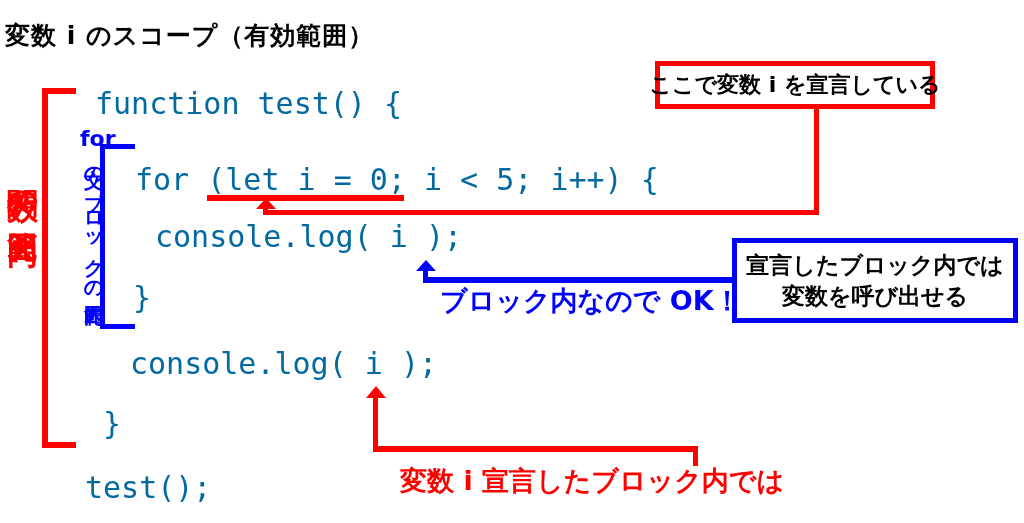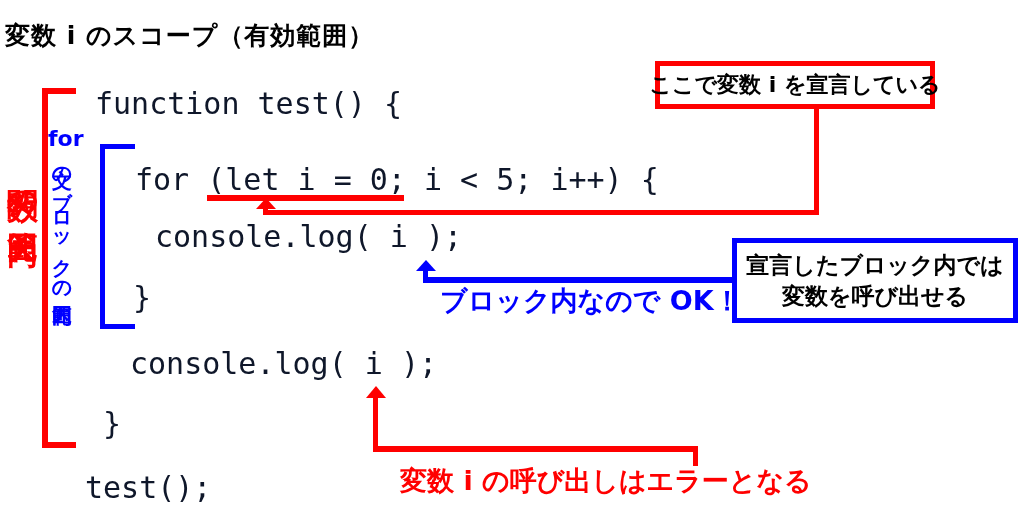--- a/index.html
+++ b/index.html
@@ -18,21 +18,21 @@
   .abs { position: absolute; }
 
   
   .title {
     left: 5px; top: 3px;
     font-size: 25px; font-weight: bold; color: #000000;
     letter-spacing: 1px; white-space: nowrap;
   }
   .code {
     font-family: "DejaVu Sans Mono", "Liberation Mono", monospace;
-    font-size: 30px; color: #0f172a; white-space: pre;
+    font-size: 30px; color: #0369a1; white-space: pre;
     line-height: 40px;
   }
   .code-fn-open   { left: 95px;  top: 68px;  }
   .code-for       { left: 135px; top: 144px; }
   .code-log-in    { left: 155px; top: 201px; }
   .code-for-close { left: 133px; top: 262px; }
   .code-log-out   { left: 130px; top: 328px; }
   .code-fn-close  { left: 103px; top: 388px; }
   .code-call      { left: 85px;  top: 452px; }
 
@@ -46,21 +46,21 @@
     left: 2px; top: 150px;
     writing-mode: vertical-rl; text-orientation: upright;
     font-size: 31px; font-weight: bold; color: #ff0000;
     letter-spacing: 2px;
   }
 
   
   .for-bracket-v  { left: 100px; top: 128px; width: 5px;  height: 185px; }
   .for-bracket-t  { left: 100px; top: 128px; width: 35px; height: 5px; }
   .for-bracket-b  { left: 100px; top: 308px; width: 35px; height: 5px; }
-  .for-scope-label { left: 48px; top: 110px; width: 30px; text-align: left; }
+  .for-scope-label { left: 80px; top: 110px; width: 30px; text-align: left; }
   .for-scope-prefix {
     font-size: 22px; font-weight: bold; color: #0000ff; display: block;
   }
   .for-scope-vtext {
     display: block; margin: 2px auto 0 auto;
     writing-mode: vertical-rl; text-orientation: upright;
     font-size: 20px; font-weight: bold; color: #0000ff;
   }
 
   
@@ -169,16 +169,16 @@
   <div class="abs block-box">
     <span class="block-box-text">宣言したブロック内では</span>
     <span class="block-box-text">変数を呼び出せる</span>
   </div>
 
   <div class="abs err-arrowhead"></div>
   <div class="abs red err-arrow-stem"></div>
   <div class="abs red err-conn-h"></div>
   <div class="abs red err-conn-v"></div>
   <div class="abs error-note">
-    <div>変数 i の呼び出しはエラーとなる</div>
+    <div>変数 i 宣言したブロック内では</div>
   </div>
 
 </div>
 
 </body></html>

